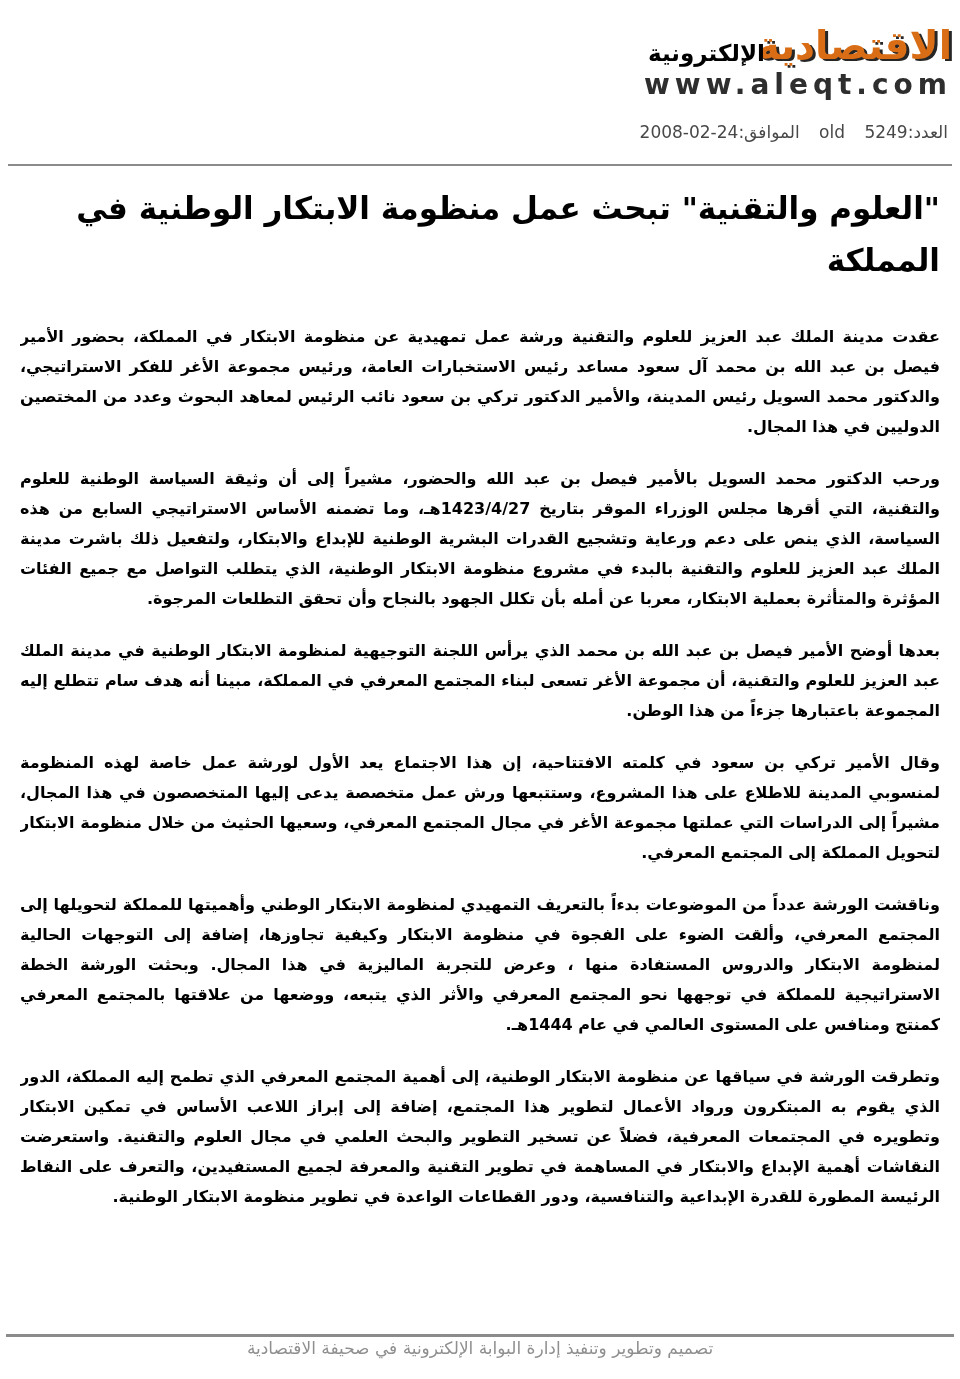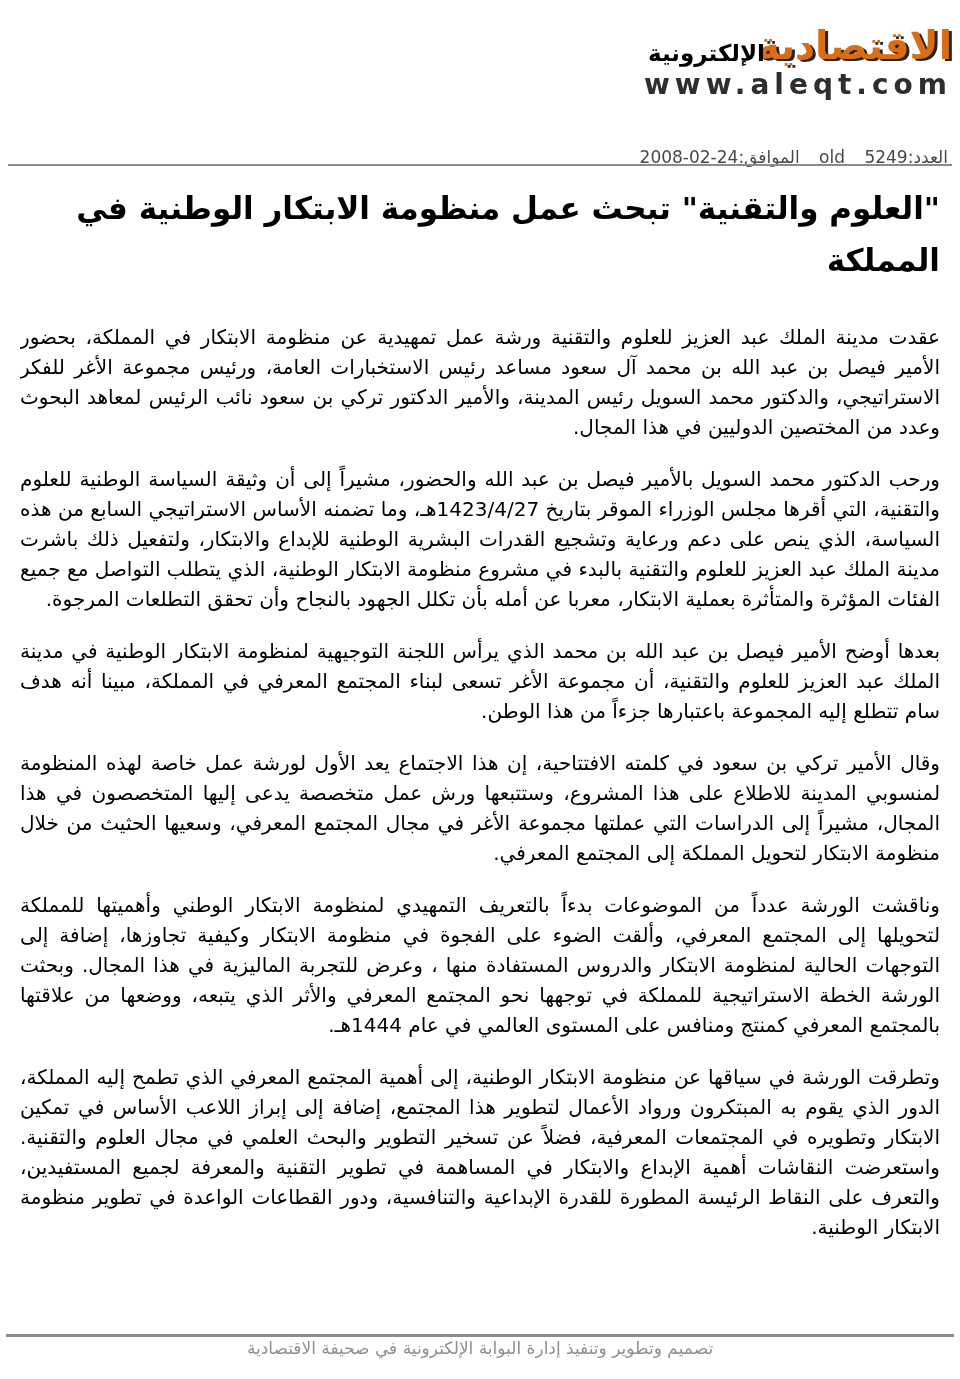--- a/index.html
+++ b/index.html
@@ -43,21 +43,21 @@
     margin-top: 0;
     font-size: 28px;
     font-weight: bold;
     color: #2e2e2e;
     letter-spacing: 5px;
     white-space: nowrap;
   }
 
   .issue-line {
     position: absolute;
-    top: 147px; right: 12px;
+    top: 122px; right: 12px;
     direction: rtl;
     font-size: 17px;
     color: #484848;
     white-space: nowrap;
   }
   .issue-line .seg { margin-left: 14px; }
   .issue-line .seg:last-child { margin-left: 0; }
 
   .rule-top {
     position: absolute;
@@ -78,23 +78,23 @@
     margin: 4px 0 0;
     font-size: 31px;
     line-height: 52px;
     font-weight: bold;
     color: #000;
     text-align: right;
   }
   .article-body { margin-top: 36px; }
   .article-body p {
     margin: 0 0 22px;
-    font-size: 20px;
+    font-size: 16px;
     line-height: 30px;
-    font-weight: normal;
+    font-weight: bold;
     color: #000;
     text-align: justify;
   }
 
   
   footer {
     position: absolute;
     top: 1334px; left: 0; right: 0;
   }
   .rule-bottom {

